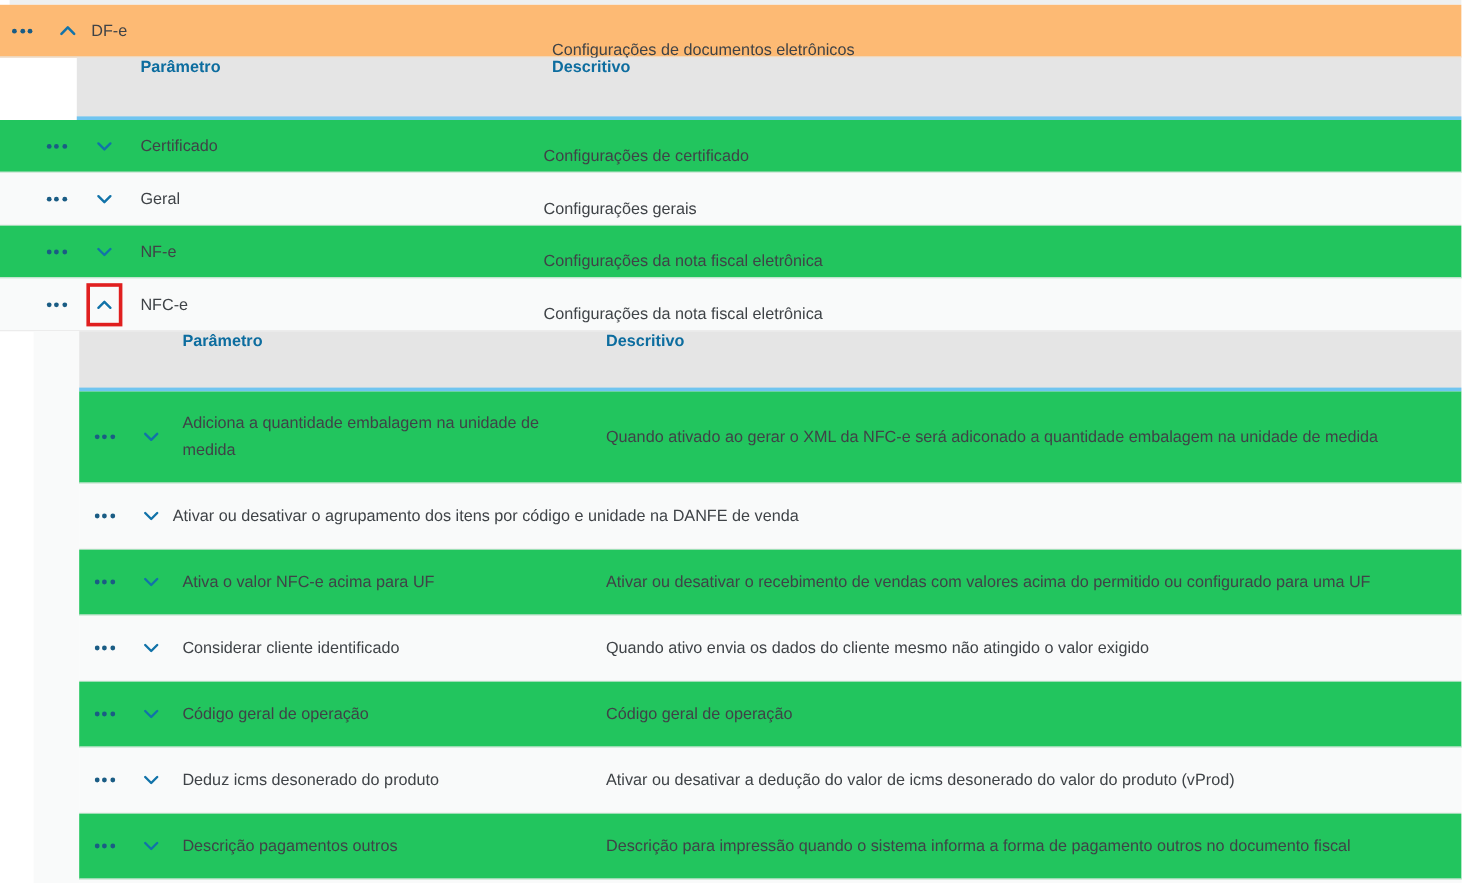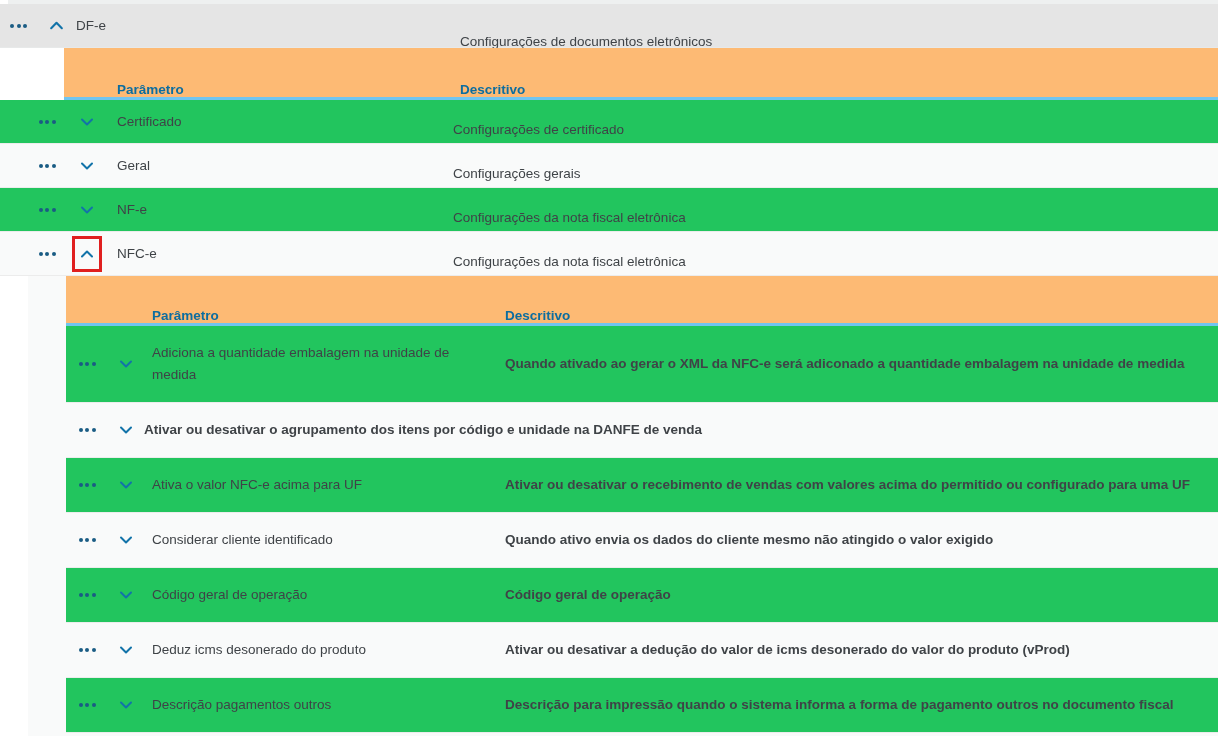--- a/index.html
+++ b/index.html
@@ -8,32 +8,32 @@
     font-family: "Liberation Sans", "DejaVu Sans", sans-serif;
     font-size: 13.5px;
     color: #3f4347;
   }
   .top-strip { height: 4px; background: #eef0f0; margin-left: 8px; }
 
   
   .group-row {
     position: relative; height: 44px;
     display: flex; align-items: center;
-    border-bottom: 1px solid #e7e9e9; background: #e5e5e5;
+    border-bottom: 1px solid #e7e9e9; background: #fdba74;
   }
   .group-row .menu-cell { width: 30px; margin-left: 8px; display: flex; justify-content: flex-start; }
   .group-row .chev-cell { width: 36px; display: flex; justify-content: center; }
   .group-row .g-title { padding-left: 2px; font-size: 13.5px; }
   .group-row .g-desc { position: absolute; left: 460px; top: 16px; height: 100%; display: flex; align-items: center; }
 
   
   .thead {
     position: relative; height: 52px;
-    display: flex; align-items: flex-end;
-    border-bottom: 3px solid #70c5f0; background: #fdba74;
+    display: flex; align-items: flex-start;
+    border-bottom: 3px solid #70c5f0; background: #e5e5e5;
   }
   .thead .th { color: #0d6d9f; font-weight: 700; font-size: 13.5px; }
   .thead.outer { margin-left: 64px; }
   .thead.outer .th-param { padding-left: 53px; }
   .thead.outer .th-desc { position: absolute; left: 396px; }
   .thead.nested { height: 50px; }
   .thead.nested .th-param { padding-left: 86px; }
   .thead.nested .th-desc { position: absolute; left: 439px; }
 
   
@@ -47,21 +47,21 @@
   #nested-rows .nrow:nth-child(even) { background: #f9fafa; }
 
   .row .menu-cell { width: 34px; margin-left: 30px; display: flex; justify-content: center; }
   .row .chev-cell { width: 46px; display: flex; justify-content: center; align-items: center; }
   .row .param { width: 343px; padding-left: 7px; padding-right: 10px; line-height: 22px; }
   .row .desc { flex: 1; padding-right: 10px; line-height: 22px; margin-top: 16px; }
 
   .nrow .menu-cell { width: 42px; display: flex; justify-content: center; }
   .nrow .chev-cell { width: 36px; display: flex; justify-content: center; align-items: center; }
   .nrow .param { width: 353px; padding-left: 8px; padding-right: 12px; margin-right: 8px; line-height: 22px; }
-  .nrow .desc { flex: 1; padding-right: 10px; line-height: 22px; font-weight: bold; }
+  .nrow .desc { flex: 1; padding-right: 10px; line-height: 22px; }
 
   
   .expand-panel { margin-left: 28px; background: #f9fafa; padding-left: 38px; }
   .nested-table { background: #ffffff; }
   .stub-row { height: 12px; background: #f9fafa; border-bottom: 1px solid #ececec; }
 
   
   button.dots {
     background: none; border: none; cursor: pointer;
     display: flex; align-items: center; gap: 2.5px; padding: 4px 2px;

